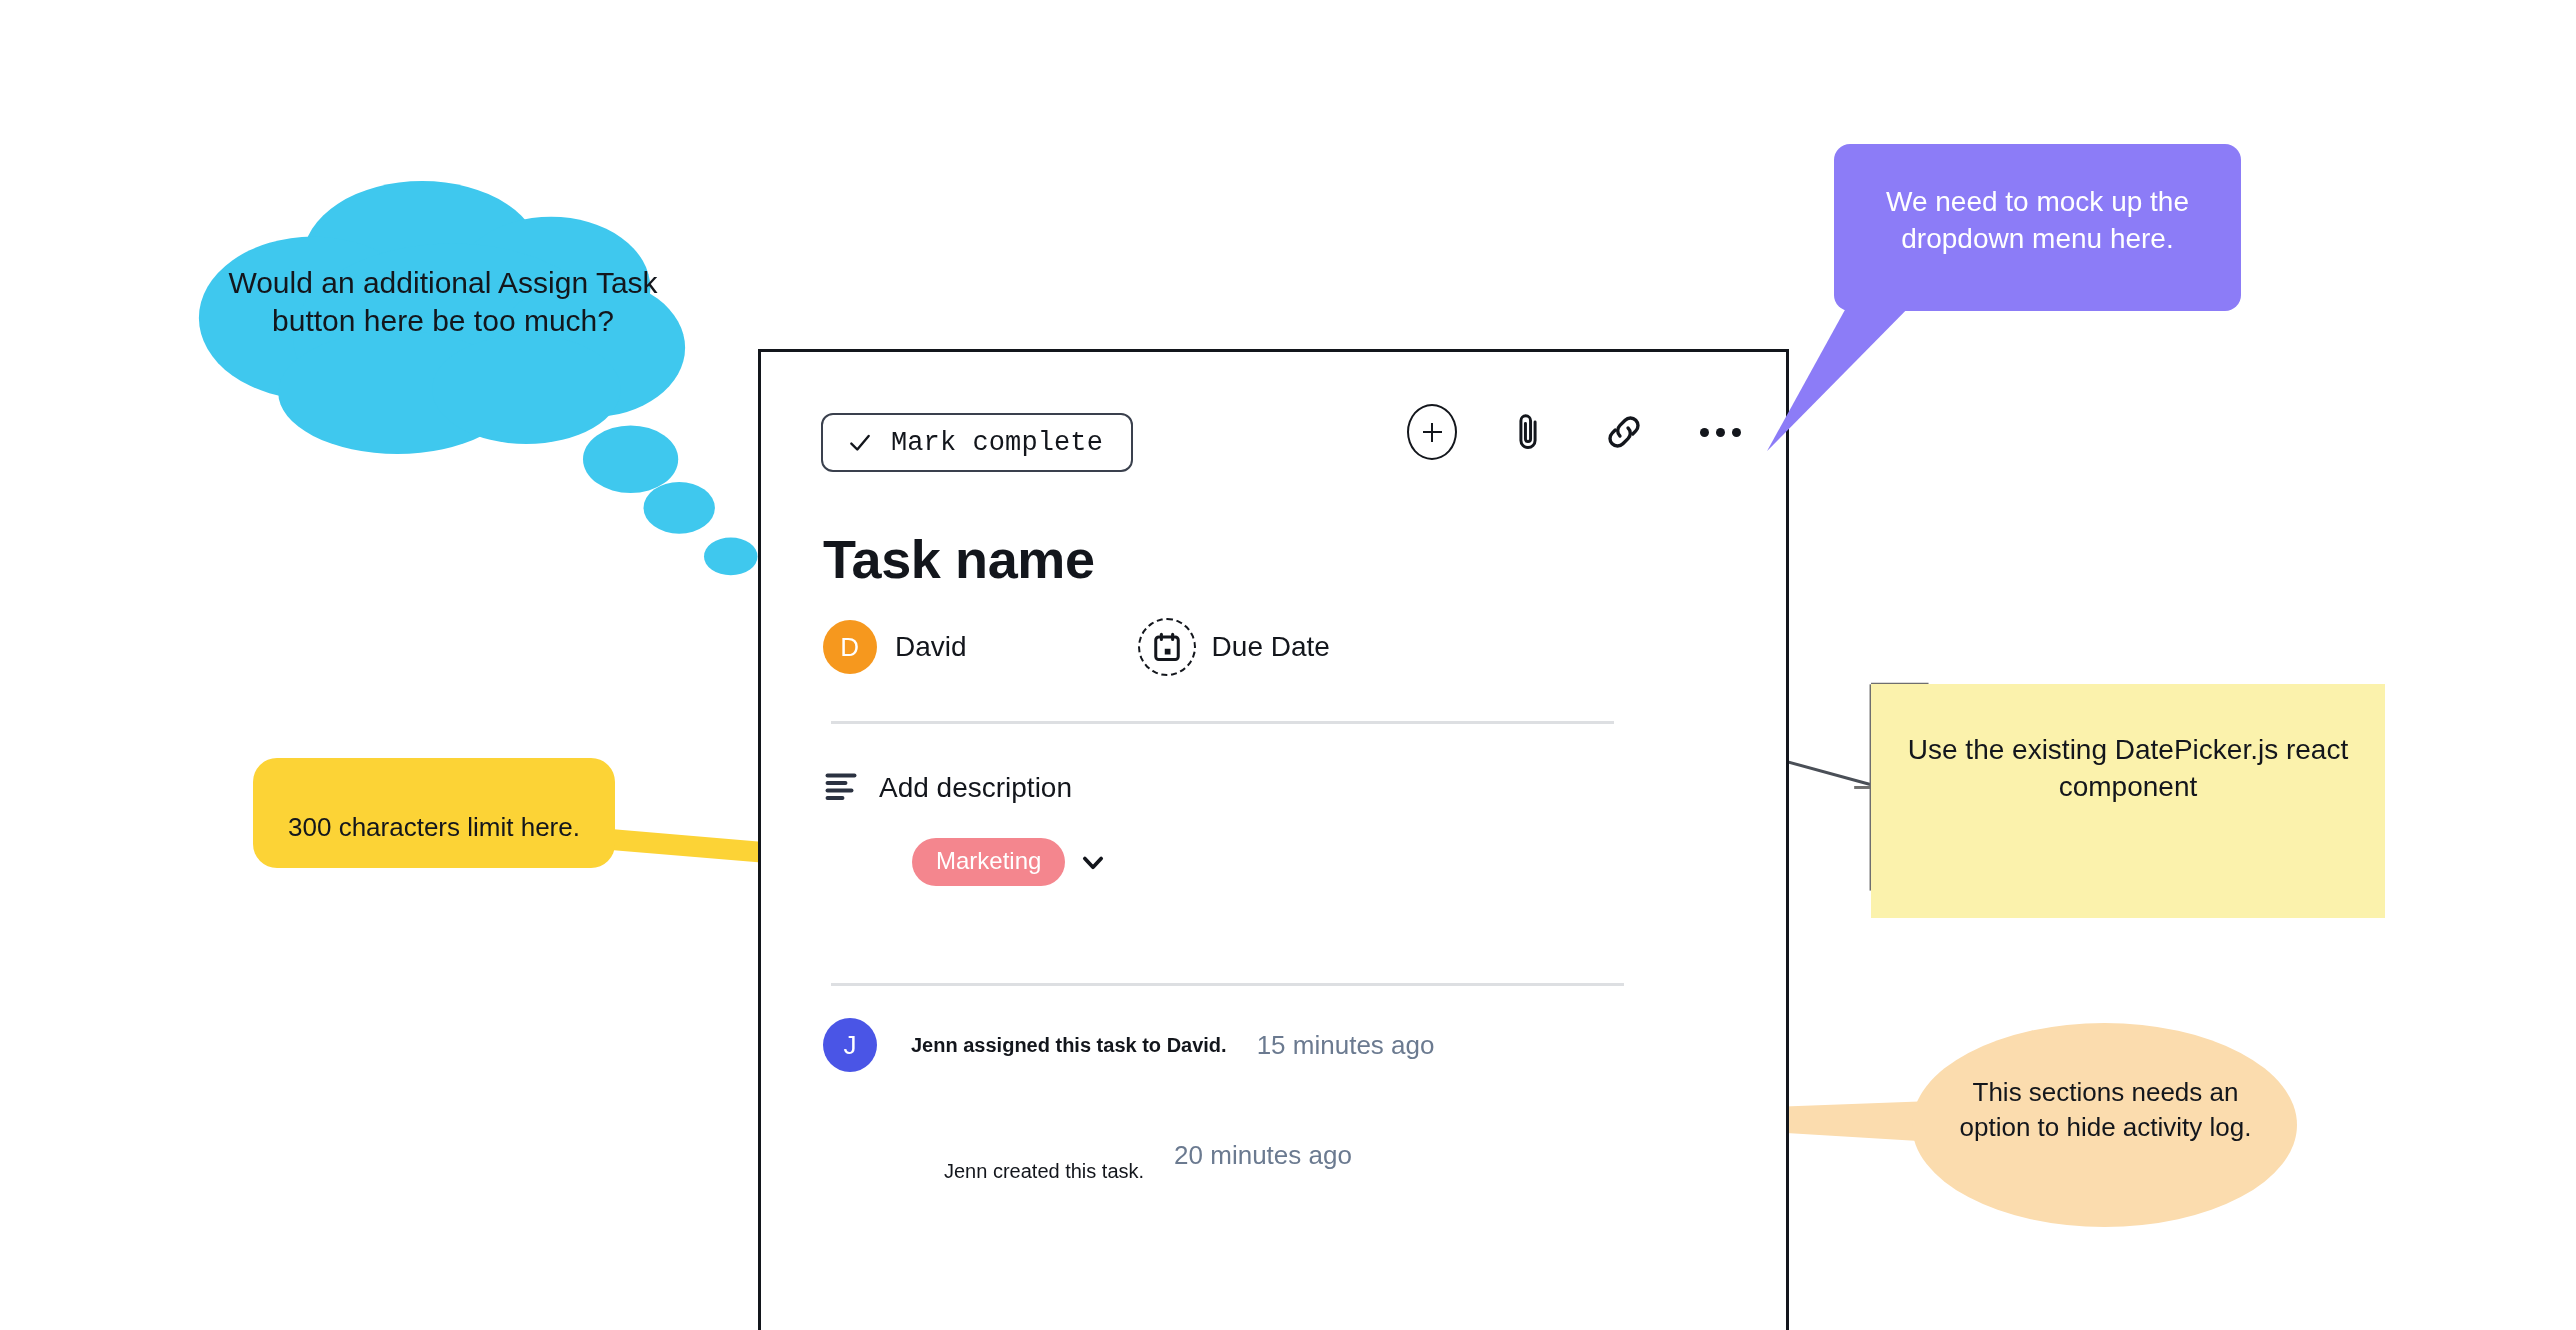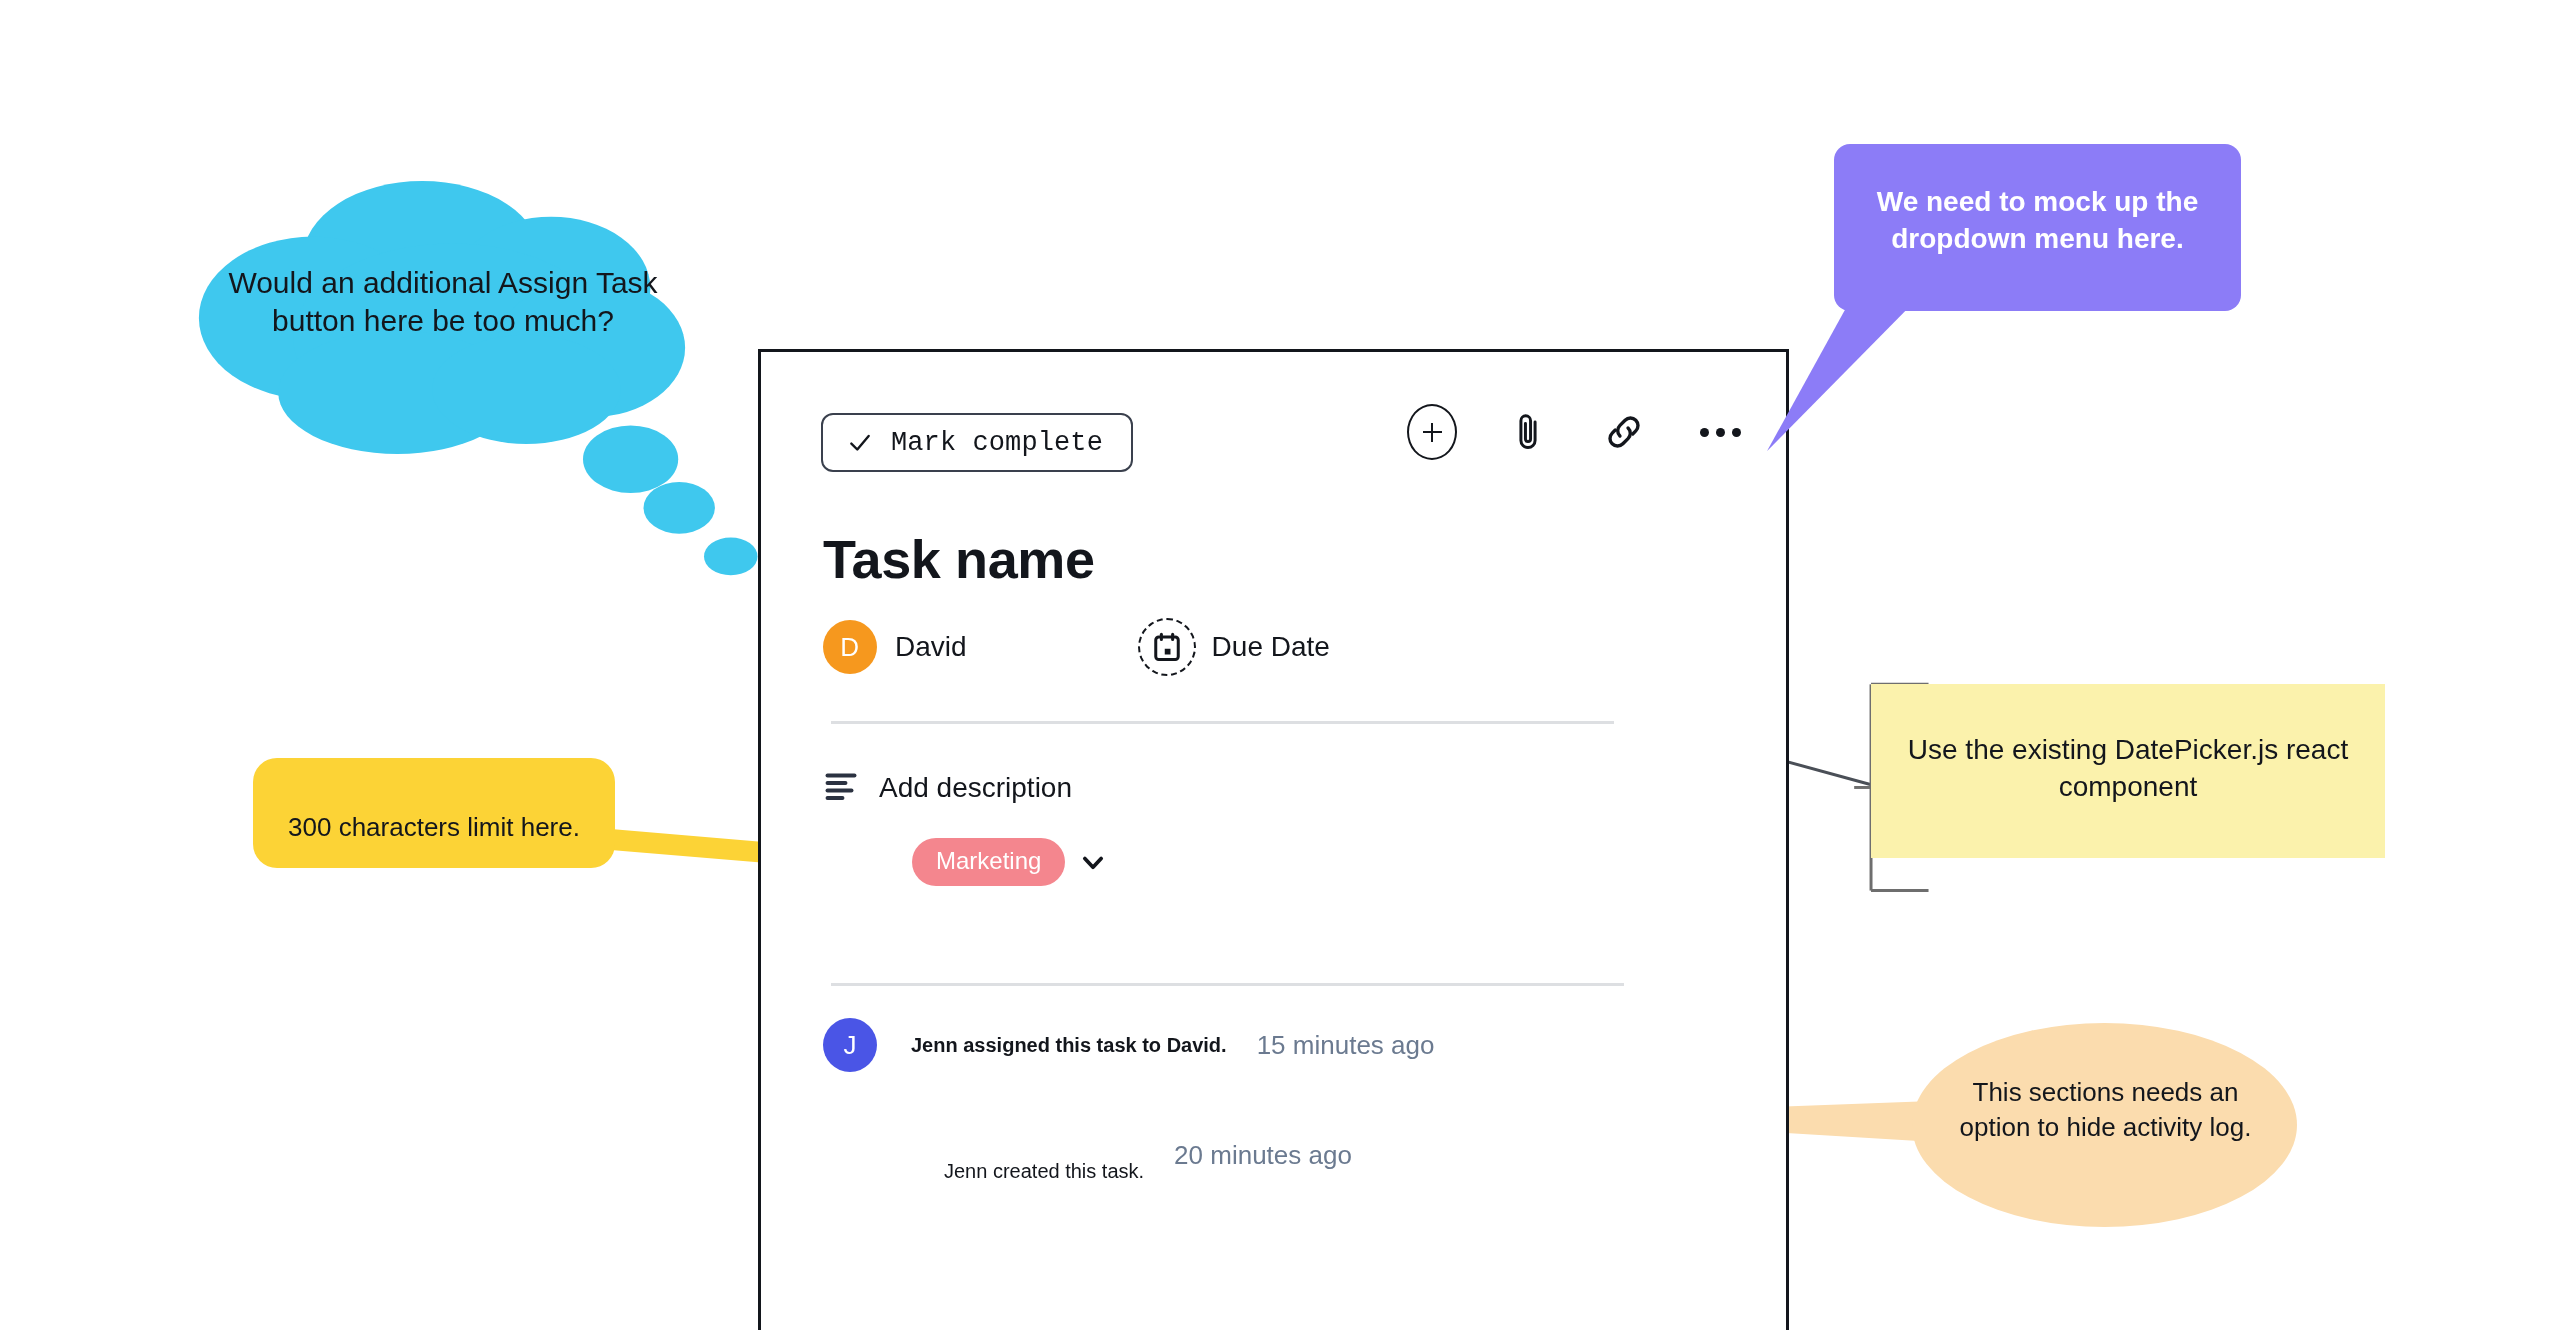--- a/index.html
+++ b/index.html
@@ -281,39 +281,38 @@
 
   
   #purple-callout {
     left: 1834px;
     top: 144px;
     width: 407px;
     height: 167px;
     background: #8c7cf7;
     border-radius: 16px;
     z-index: 9;
-    font-weight: bold;
   }
   #purple-text {
     position: absolute;
     left: 26px;
     top: 40px;
     width: 355px;
     text-align: center;
     color: #ffffff;
     font-size: 28px;
     line-height: 1.32;
   }
 
   
   #yellow-note {
     left: 1871px;
     top: 684px;
     width: 514px;
-    height: 174px;
+    height: 234px;
     background: #fbf2ac;
     z-index: 9;
   }
   #yellow-text {
     position: absolute;
     left: 24px;
     top: 48px;
     width: 466px;
     text-align: center;
     font-size: 28px;

